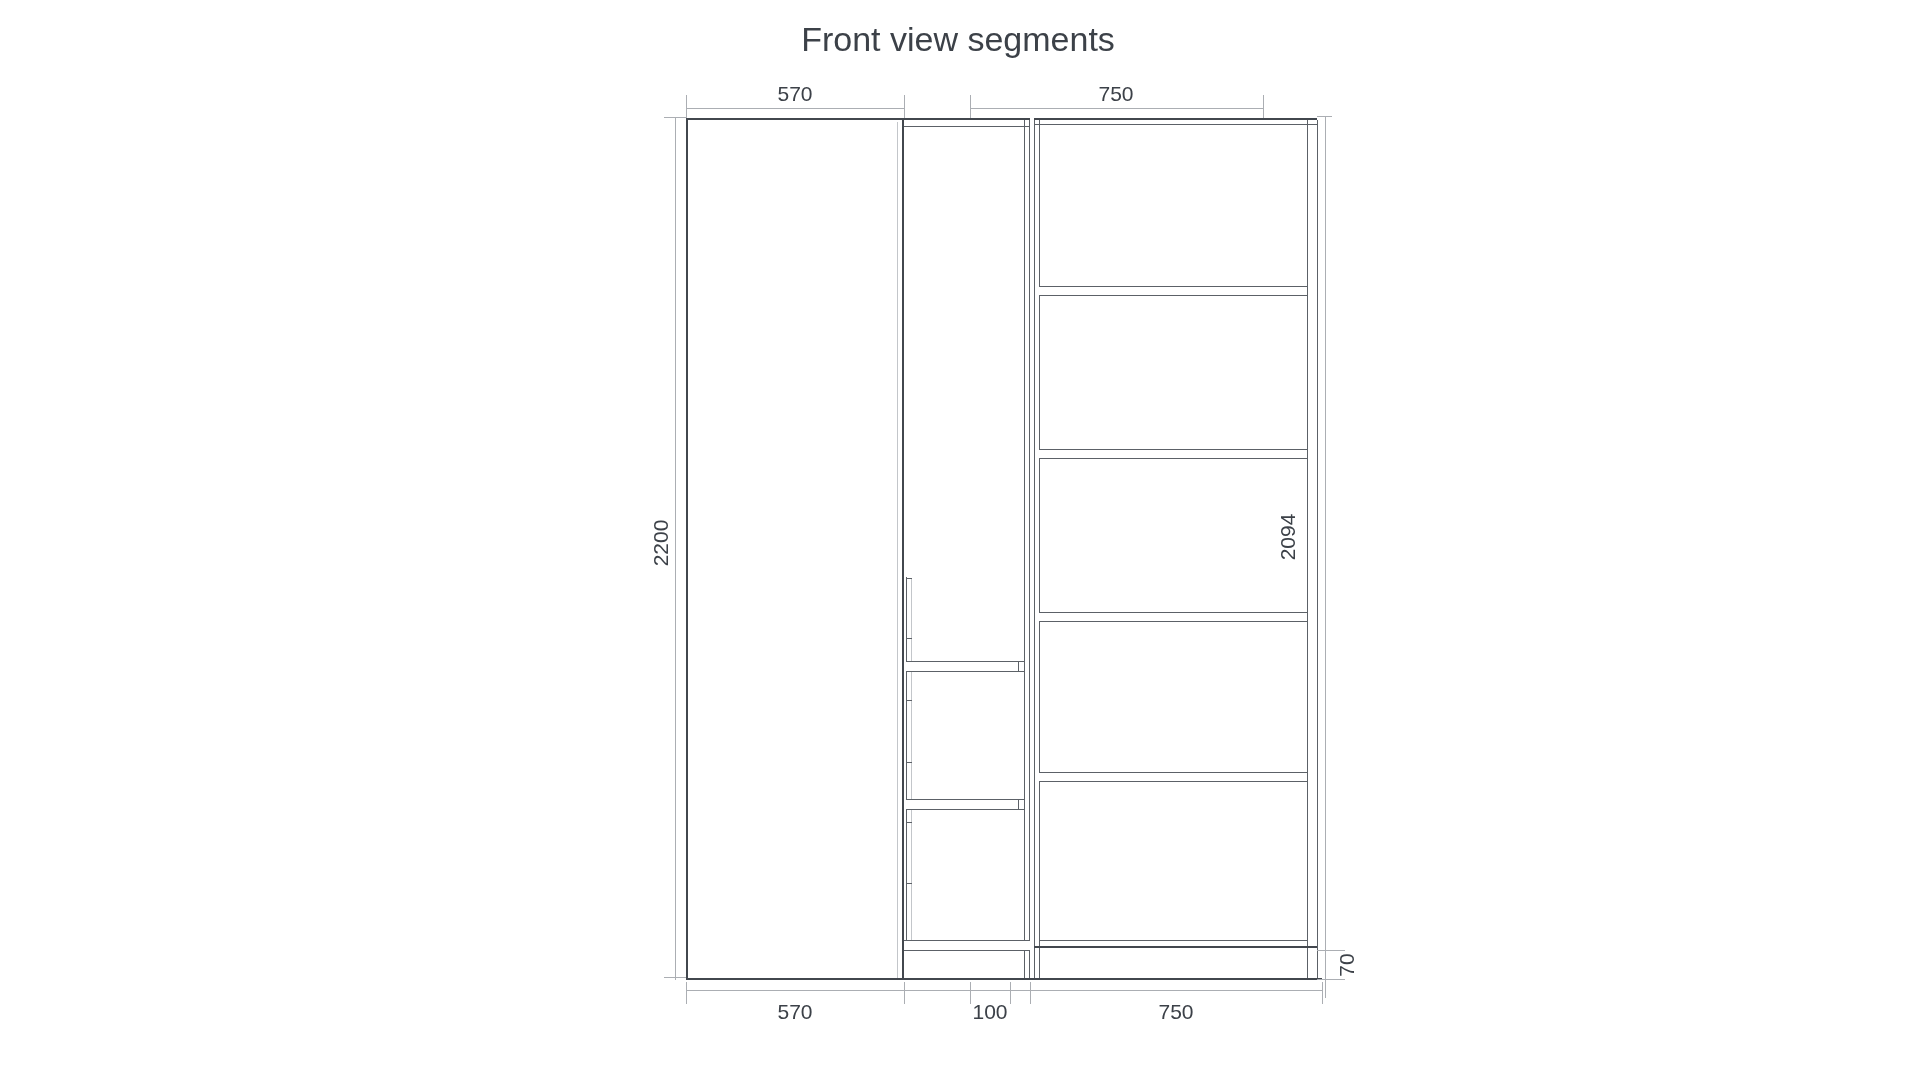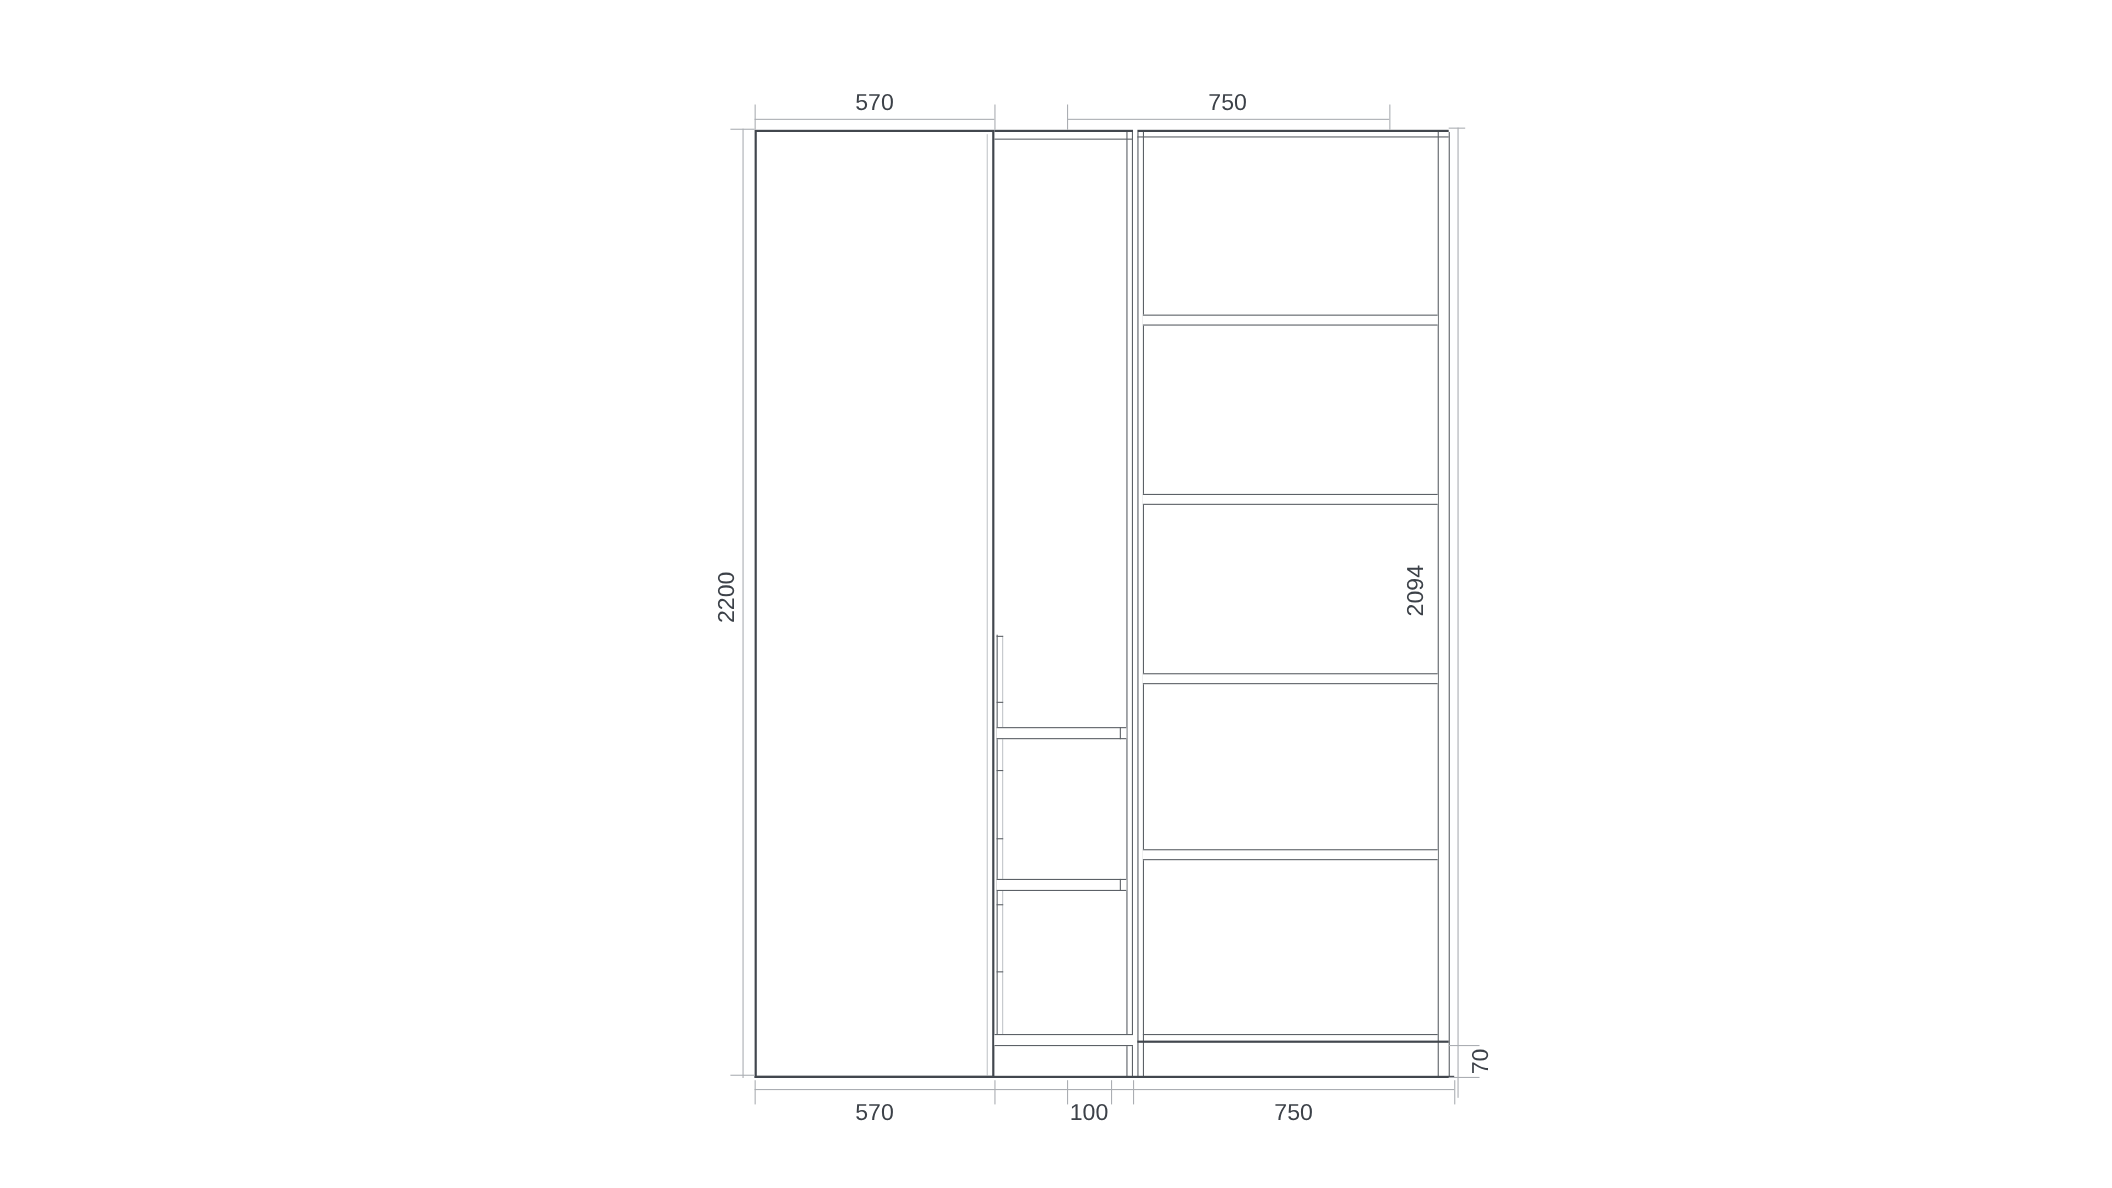--- a/index.html
+++ b/index.html
@@ -26,20 +26,21 @@
   .title{position:absolute;left:758px;top:20px;width:400px;text-align:center;
          font-size:34px;color:var(--text);}
   .dlabel{position:absolute;width:80px;text-align:center;font-size:21px;color:var(--text);}
   .dlabel.vert{width:100px;height:24px;line-height:24px;transform:rotate(-90deg);}
 </style>
 </head>
 <body>
 
 <div id="canvas">
 
+  <div class="title">Front view segments</div>
 
   <div class="rect2" style="left:686px;top:118px;width:218px;height:862px"></div>
   <div class="vf" style="left:897px;top:122px;height:856px"></div>
 
   <div class="h2" style="left:904px;top:118px;width:126px"></div>
   <div class="h" style="left:904px;top:126px;width:126px"></div>
   <div class="v" style="left:1024px;top:120px;height:859px"></div>
   <div class="v" style="left:1029px;top:120px;height:859px"></div>
 
   <div class="v" style="left:906px;top:577px;height:364px"></div>

